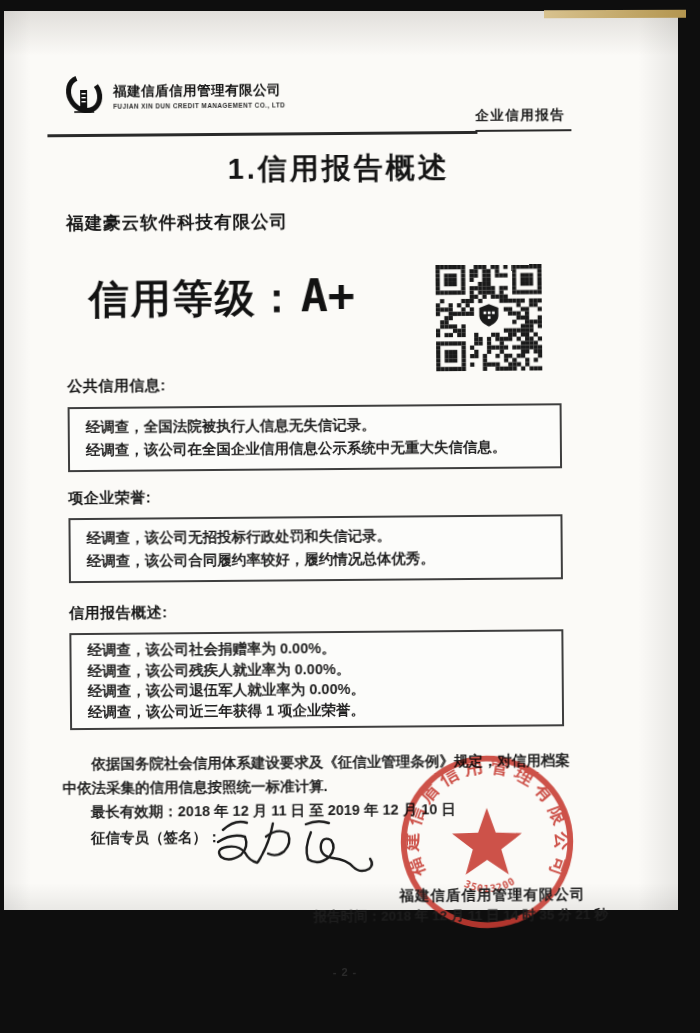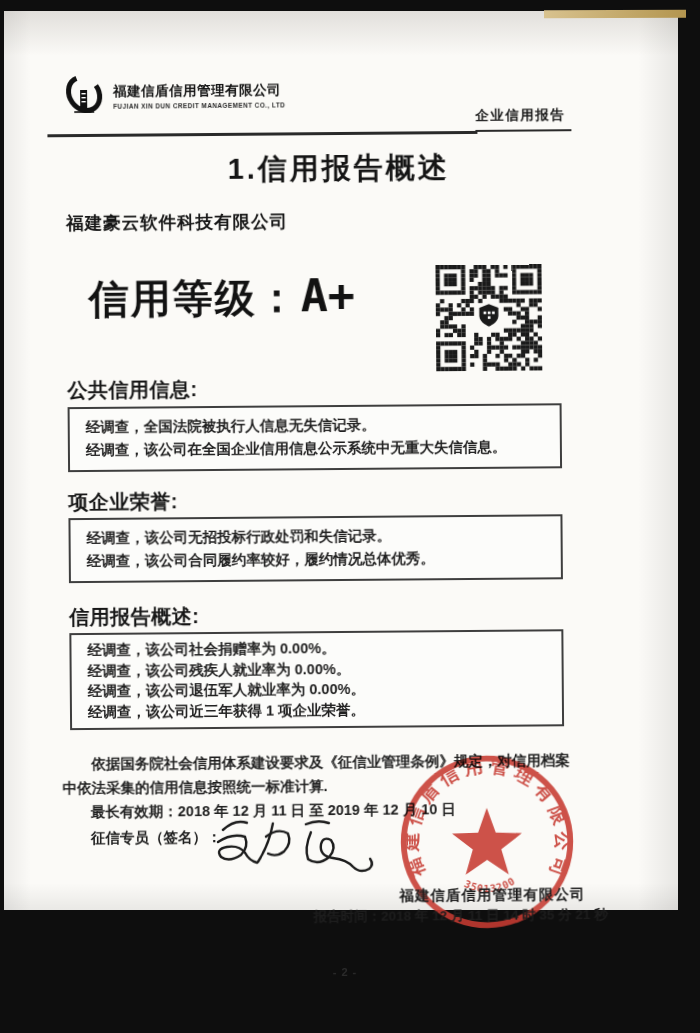--- a/index.html
+++ b/index.html
@@ -46,21 +46,21 @@
     font-size:17.5px;font-weight:800;letter-spacing:1px;color:#161616;
   }
   .rating-row{position:absolute;left:86px;top:258px;display:flex;align-items:baseline;}
   .rating-label{font-size:40px;font-weight:800;letter-spacing:2px;color:#121212;}
   .rating-value{font-size:45px;font-weight:800;margin-left:2px;color:#121212;
     font-family:"DejaVu Sans Mono","Liberation Mono",monospace;}
   .qr-box{position:absolute;left:432px;top:255px;width:108px;height:106px;}
   .qr-box svg{width:100%;height:100%;}
 
   .sec-heading{
-    position:absolute;left:64px;font-size:20px;font-weight:800;
+    position:absolute;left:64px;font-size:15px;font-weight:800;
     letter-spacing:0.5px;color:#161616;
   }
   .info-box{
     position:absolute;left:64px;width:494px;box-sizing:border-box;
     border:2px solid #3e3e3e;background:rgba(255,255,255,0.35);
     padding:7px 16px 8px;
   }
   .info-box .line{
     font-size:14.5px;font-weight:700;line-height:23px;color:#1f1f1f;white-space:nowrap;
   }

